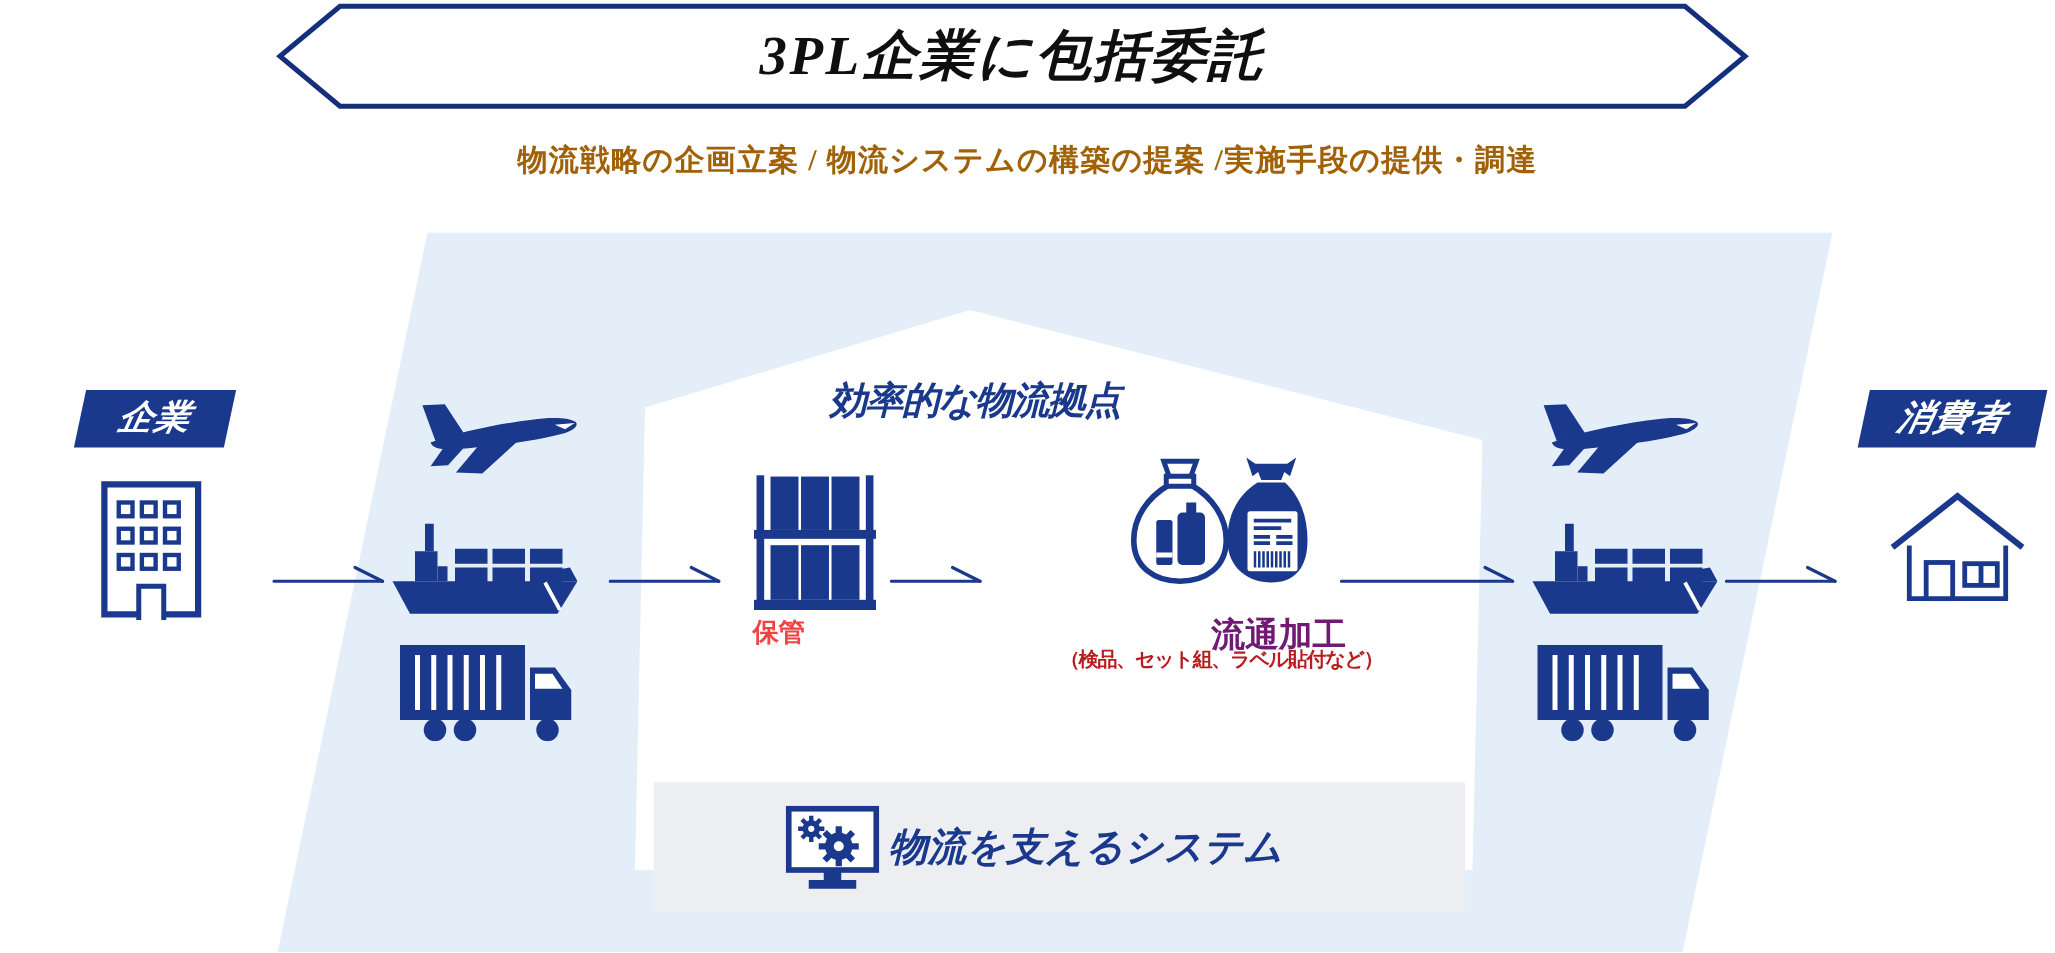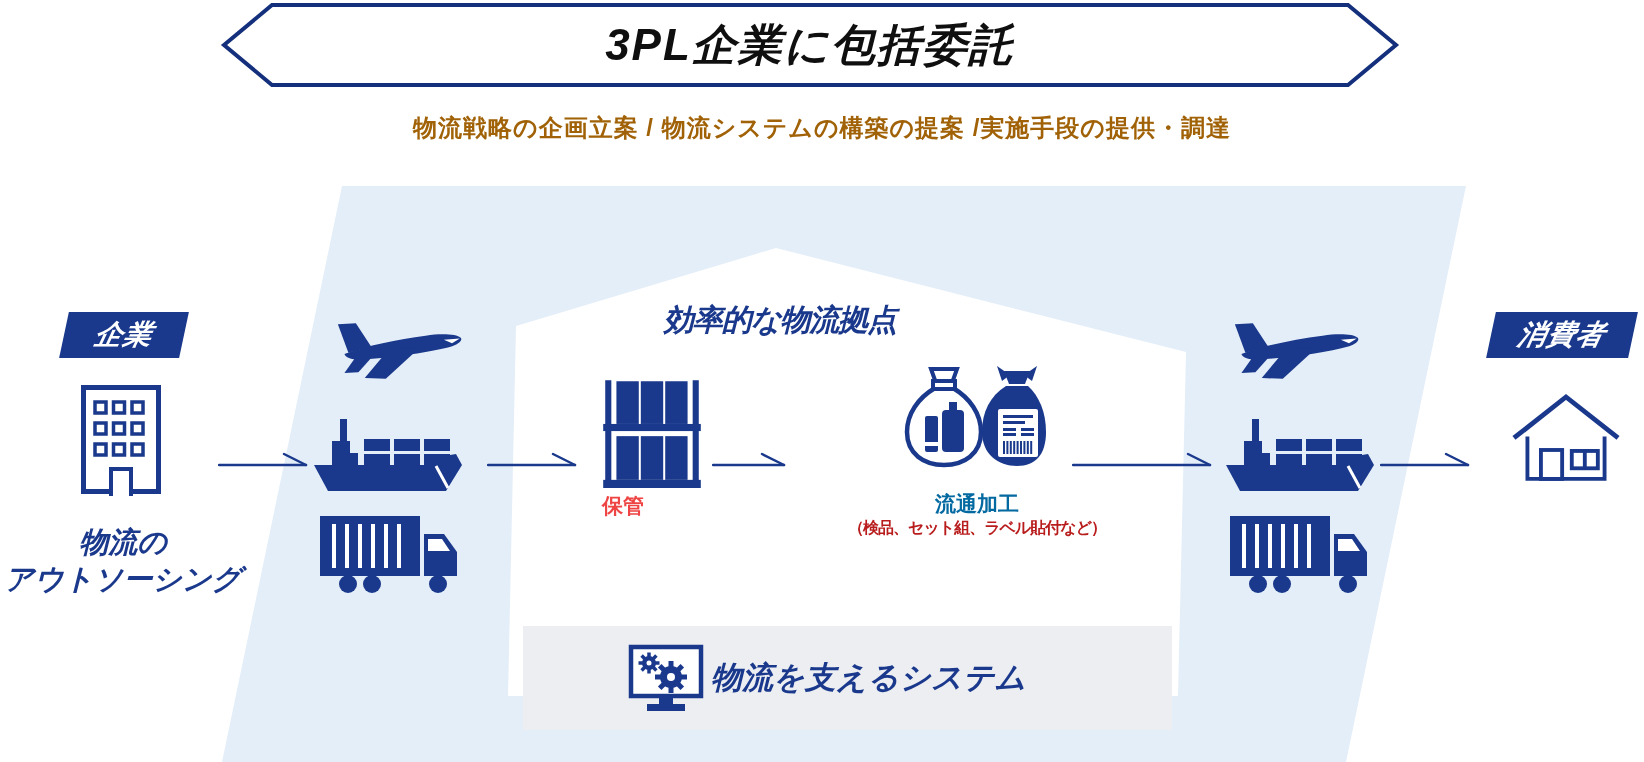--- a/index.html
+++ b/index.html
@@ -1,18 +1,18 @@
 <!DOCTYPE html>
 <html><head>
 <meta charset="utf-8">
 <style>
   html,body{margin:0;padding:0;background:#ffffff;}
   .stage{
     position:relative;width:1644px;height:762px;background:#ffffff;overflow:hidden;
-    font-family:Liberation Sans, sans-serif;
+    font-family:Liberation Serif, serif;
     border-radius:18px;
   }
   .abs{position:absolute;}
   
   .bg-skew{
     position:absolute;inset:0;background:#E4EEF9;
     clip-path:polygon(342px 186px,1466px 186px,1346px 762px,222px 762px);
   }
   .hub-pentagon{
     position:absolute;inset:0;background:#ffffff;
@@ -49,22 +49,22 @@
   }
   .hub-title{
     position:absolute;left:570px;top:300px;width:420px;text-align:center;
     color:#1A398C;font-weight:bold;font-style:italic;font-size:30px;letter-spacing:-1px;
   }
   .storage-label{
     position:absolute;left:602px;top:492px;width:100px;text-align:left;
     color:#ef4444;font-weight:bold;font-size:21px;
   }
   .processing-label{
-    position:absolute;left:877px;top:490px;width:200px;text-align:center;
-    color:#0369a1;font-weight:bold;font-size:21px;
+    position:absolute;left:877px;top:490px;width:200px;text-align:right;
+    color:#701a75;font-weight:bold;font-size:27px;
   }
   .processing-note{
     position:absolute;left:822px;top:518px;width:310px;text-align:center;
     color:#b91c1c;font-weight:bold;font-size:16px;letter-spacing:-1px;
   }
   .system-label{
     position:absolute;left:188px;top:0;height:104px;line-height:104px;
     color:#1A398C;font-weight:bold;font-style:italic;font-size:31px;white-space:nowrap;
   }
   
@@ -99,24 +99,20 @@
       <rect x="15" y="39" width="11" height="11"></rect>
         <rect x="33.5" y="39" width="11" height="11"></rect>
         <rect x="52" y="39" width="11" height="11"></rect>
       <rect x="15" y="60" width="11" height="11"></rect>
         <rect x="33.5" y="60" width="11" height="11"></rect>
         <rect x="52" y="60" width="11" height="11"></rect>
     </g>
     <path d="M31,112 L31,85 L51,85 L51,112" fill="#ffffff" stroke="#1A398C" stroke-width="4"></path>
   </svg>
 
-  <div class="caption">
-    <div>物流の</div>
-    <div>アウトソーシング</div>
-  </div>
 
   <svg class="arrow abs" style="left:218px;top:450px;" width="90" height="18">
     <line x1="1" y1="15" x2="88" y2="15"></line>
       <line x1="66" y1="4" x2="88" y2="15"></line>
   </svg>
   <svg class="arrow abs" style="left:487px;top:450px;" width="90" height="18">
     <line x1="1" y1="15" x2="88" y2="15"></line>
       <line x1="66" y1="4" x2="88" y2="15"></line>
   </svg>
   <svg class="arrow abs" style="left:712px;top:450px;" width="74" height="18">

